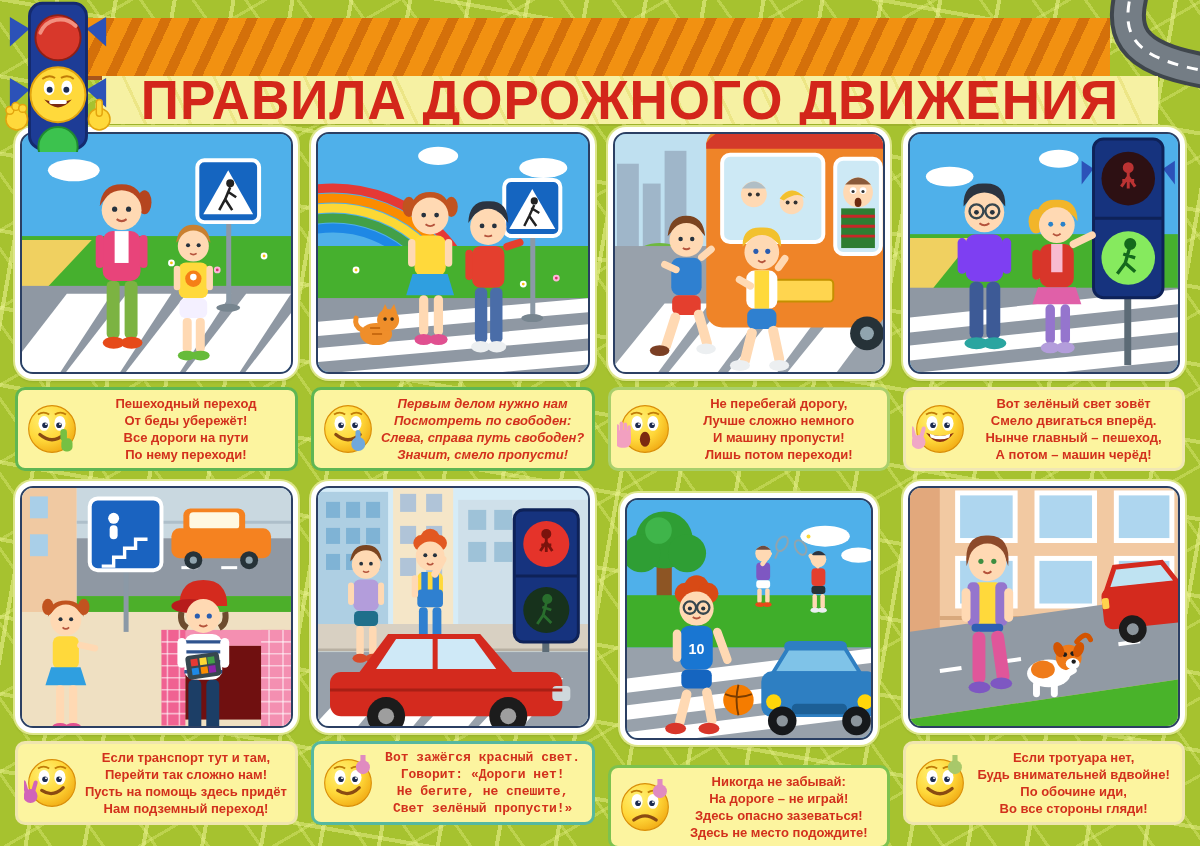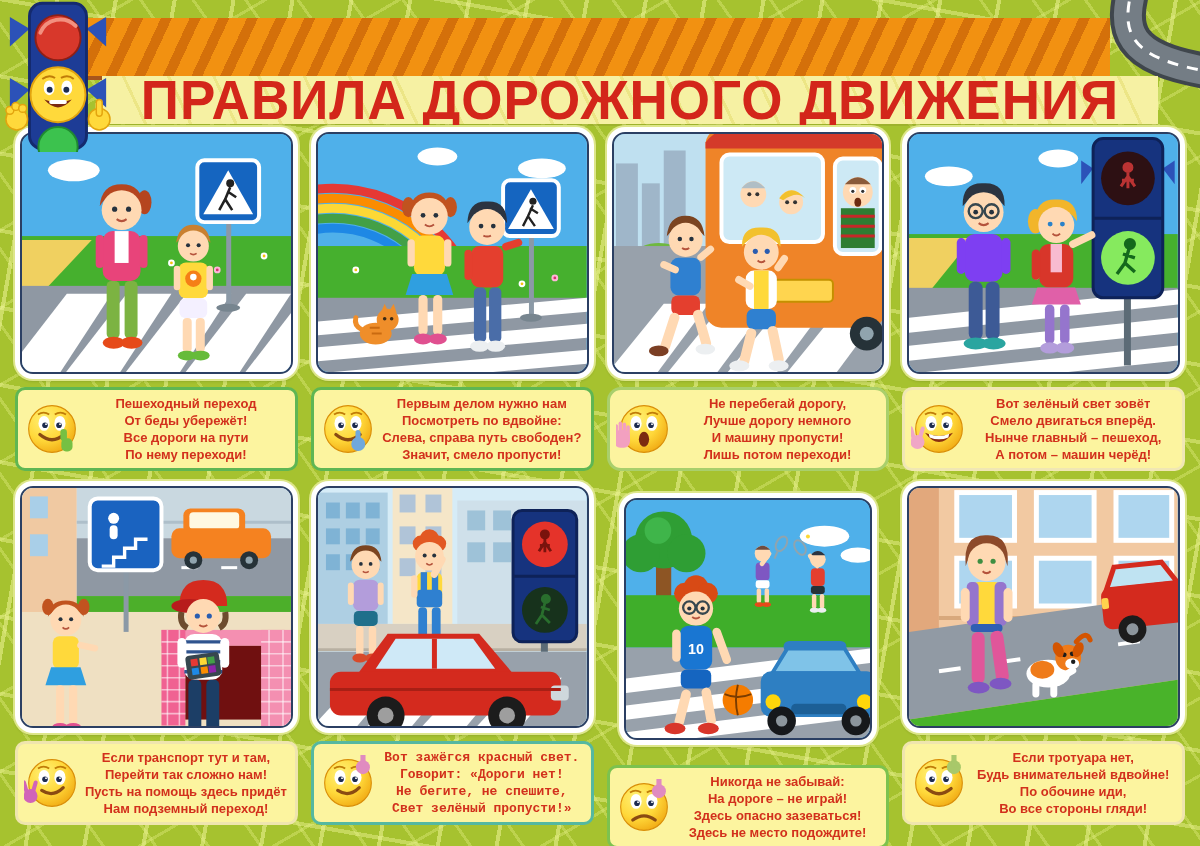--- a/index.html
+++ b/index.html
@@ -258,21 +258,21 @@
             <polygon points="5,-11 9,-20 13,-11" fill="#ef8e2a"></polygon>
                 <polygon points="13,-12 18,-20 21,-11" fill="#ef8e2a"></polygon>
             <circle cx="9" cy="-5" r="1.8" fill="#3b2a16"></circle>
                 <circle cx="16" cy="-5" r="1.8" fill="#3b2a16"></circle>
             <path d="M-14 6 q-8 -4 -6 -12" stroke="#ef8e2a" stroke-width="5" fill="none" stroke-linecap="round"></path>
             <path d="M-6 4 l10 0 M-4 10 l10 0" stroke="#c96a10" stroke-width="2"></path>
               </g>
         </svg>
           </div>
       </figure>
-      <div class="caption" style="border-color: rgb(95, 182, 83);">
+      <div class="caption" style="border-color: rgb(95, 182, 83); font-style: italic;">
         <svg class="smiley" viewBox="0 0 60 60">
             <defs>
               <radialGradient id="sg1" cx="35%" cy="30%" r="80%">
                 <stop offset="0%" stop-color="#fff176"></stop>
                 <stop offset="55%" stop-color="#ffd83a"></stop>
                 <stop offset="100%" stop-color="#efa50f"></stop>
               </radialGradient>
             </defs>
             <circle cx="30" cy="30" r="25" fill="url(#sg1)" stroke="#d98e08" stroke-width="1.2"></circle>
             <ellipse cx="21.5" cy="24" rx="6" ry="8" fill="#fff"></ellipse>
@@ -284,21 +284,21 @@
             <path d="M15 14.5 Q21 10.5 27 14.5" stroke="#c07c08" stroke-width="2" fill="none"></path>
             <path d="M33 14.5 Q39 10.5 45 14.5" stroke="#c07c08" stroke-width="2" fill="none"></path>
             <path d="M17 36 Q30 47 43 36" stroke="#8a4b12" stroke-width="3.5" fill="none" stroke-linecap="round"></path>
             <g transform="translate(36,38)">
               <circle cx="5" cy="8" r="7.5" fill="#6fa8dc"></circle>
               <rect x="2" y="-7" width="5.5" height="15" rx="2.7" fill="#6fa8dc"></rect>
             </g>
           </svg>
         <div class="cap-text">
           <div class="cap-line">Первым делом нужно нам</div>
-          <div class="cap-line">Посмотреть по вдвойне:</div>
+          <div class="cap-line">Посмотреть по свободен:</div>
           <div class="cap-line">Слева, справа путь свободен?</div>
           <div class="cap-line">Значит, смело пропусти!</div>
         </div>
       </div>
     </div>
 
     <div class="cell">
       <figure class="frame" style="margin:0">
         <div class="art">
             <svg viewBox="0 0 270 250" preserveAspectRatio="xMidYMid slice" aria-label="kids running across road in front of orange bus with surprised driver">
@@ -373,21 +373,21 @@
             <rect x="16" y="38" width="20" height="8" rx="4" fill="#ffd9b3" transform="rotate(-55 16 42)"></rect>
             <rect x="-16" y="84" width="32" height="22" rx="7" fill="#2f80d0"></rect>
             <rect x="-15" y="104" width="11" height="42" rx="5" fill="#ffd9b3" transform="rotate(14 -15 104)"></rect>
             <rect x="6" y="104" width="11" height="42" rx="5" fill="#ffd9b3" transform="rotate(-12 6 104)"></rect>
             <ellipse cx="-24" cy="146" rx="11" ry="6" fill="#eceff1"></ellipse>
                 <ellipse cx="19" cy="146" rx="11" ry="6" fill="#eceff1"></ellipse>
           </g>
         </svg>
           </div>
       </figure>
-      <div class="caption" style="border-color: rgb(169, 207, 108); border-radius: 14px;">
+      <div class="caption" style="border-color: rgb(169, 207, 108);">
         <svg class="smiley" viewBox="0 0 60 60">
             <defs>
               <radialGradient id="sg2" cx="35%" cy="30%" r="80%">
                 <stop offset="0%" stop-color="#fff176"></stop>
                 <stop offset="55%" stop-color="#ffd83a"></stop>
                 <stop offset="100%" stop-color="#efa50f"></stop>
               </radialGradient>
             </defs>
             <circle cx="30" cy="30" r="25" fill="url(#sg2)" stroke="#d98e08" stroke-width="1.2"></circle>
             <ellipse cx="21.5" cy="24" rx="6" ry="8" fill="#fff"></ellipse>
@@ -402,21 +402,21 @@
             <g transform="translate(-2,26)">
               <rect x="0" y="5" width="17" height="19" rx="6.5" fill="#f2a0c0"></rect>
               <rect x="0.5" y="-1" width="3.8" height="12" rx="1.9" fill="#f2a0c0"></rect>
               <rect x="4.8" y="-4" width="3.8" height="14" rx="1.9" fill="#f2a0c0"></rect>
               <rect x="9" y="-3" width="3.8" height="13" rx="1.9" fill="#f2a0c0"></rect>
               <rect x="13" y="0" width="3.8" height="11" rx="1.9" fill="#f2a0c0"></rect>
             </g>
           </svg>
         <div class="cap-text">
           <div class="cap-line">Не перебегай дорогу,</div>
-          <div class="cap-line">Лучше дорогу немного</div>
+          <div class="cap-line">Лучше сложно немного</div>
           <div class="cap-line">И машину пропусти!</div>
           <div class="cap-line">Лишь потом переходи!</div>
         </div>
       </div>
     </div>
 
     <div class="cell">
       <figure class="frame" style="margin:0">
         <div class="art">
             <svg viewBox="0 0 270 250" preserveAspectRatio="xMidYMid slice" aria-label="boy and girl at pedestrian signal showing green walking man">

